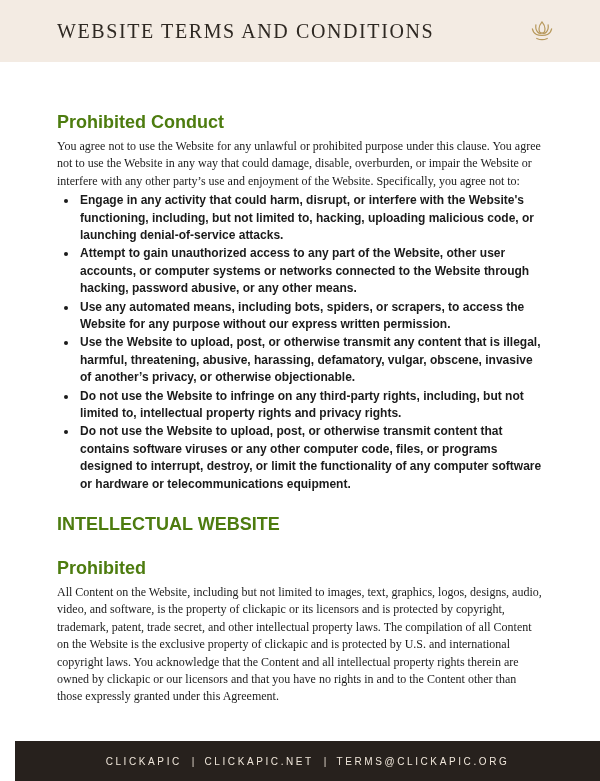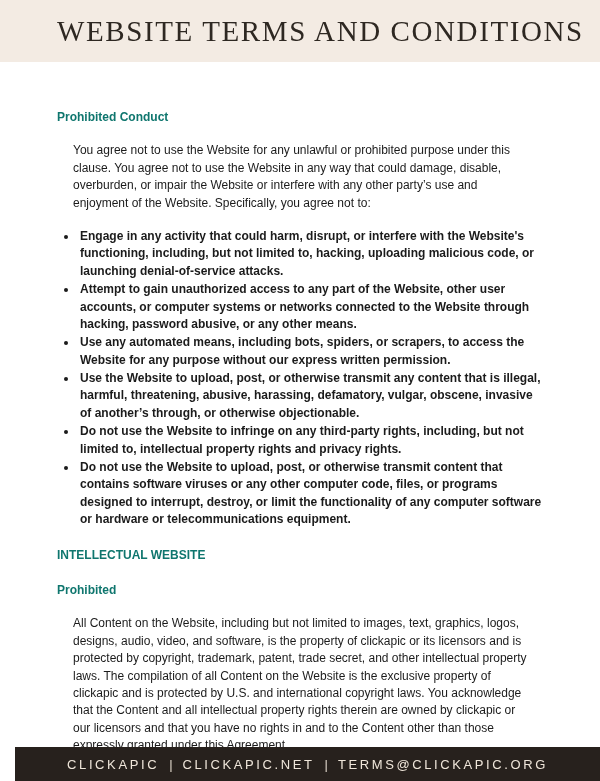--- a/index.html
+++ b/index.html
@@ -20,62 +20,62 @@
     background: #f3ebe3;
     display: flex;
     align-items: center;
     justify-content: space-between;
     padding: 0 44px 0 57px;
   }
   .page-title {
     margin: 0;
     font-family: "Liberation Serif", serif;
     font-weight: normal;
-    font-size: 29px;
+    font-size: 20px;
     letter-spacing: 1.6px;
     color: #2e2822;
     white-space: nowrap;
   }
   .logo { display: inline-flex; width: 28px; height: 28px; }
   .logo svg { width: 100%; height: 100%; }
 
   
   .content {
     padding: 47px 56px 0 57px;
     font-size: 12px;
     line-height: 1.45;
   }
   .section-heading {
     margin: 0 0 3px 0;
-    font-size: 12px;
+    font-size: 18px;
     font-weight: 700;
-    color: #0f766e;
+    color: #4d7c0f;
   }
-  .para { margin: 16px; }
+  .para { margin: 0; font-family: Liberation Serif, serif; }
   .bullet-list {
     margin: 2px 0 0 0;
     padding: 0 0 0 21px;
     list-style: disc;
   }
   .bullet-list li { margin: 0 0 1px 0; padding-left: 2px; font-weight: bold; }
   .spacer-lg { height: 17px; }
   .spacer-md { height: 15px; }
 
   
   .footer {
     position: absolute;
     left: 15px; right: 0; bottom: 0;
-    height: 34px;
+    height: 40px;
     background: #27211d;
     color: #efe6da;
     display: flex;
     align-items: center;
     justify-content: center;
     gap: 10px;
-    font-size: 13px;
+    font-size: 10px;
     letter-spacing: 2.6px;
     white-space: nowrap;
   }
   .footer .sep { letter-spacing: 0; opacity: 0.9; }
 </style>
 </head>
 <body>
 
 <div class="page">
 
@@ -94,21 +94,21 @@
 
   <main class="content">
 
     <h2 class="section-heading">Prohibited Conduct</h2>
     <p class="para">You agree not to use the Website for any unlawful or prohibited purpose under this clause. You agree not to use the Website in any way that could damage, disable, overburden, or impair the Website or interfere with any other party’s use and enjoyment of the Website. Specifically, you agree not to:</p>
 
     <ul class="bullet-list">
       <li>Engage in any activity that could harm, disrupt, or interfere with the Website's functioning, including, but not limited to, hacking, uploading malicious code, or launching denial-of-service attacks.</li>
       <li>Attempt to gain unauthorized access to any part of the Website, other user accounts, or computer systems or networks connected to the Website through hacking, password abusive, or any other means.</li>
       <li>Use any automated means, including bots, spiders, or scrapers, to access the Website for any purpose without our express written permission.</li>
-      <li>Use the Website to upload, post, or otherwise transmit any content that is illegal, harmful, threatening, abusive, harassing, defamatory, vulgar, obscene, invasive of another’s through, or otherwise objectionable.</li>
+      <li>Use the Website to upload, post, or otherwise transmit any content that is illegal, harmful, threatening, abusive, harassing, defamatory, vulgar, obscene, invasive of another’s privacy, or otherwise objectionable.</li>
       <li>Do not use the Website to infringe on any third-party rights, including, but not limited to, intellectual property rights and privacy rights.</li>
       <li>Do not use the Website to upload, post, or otherwise transmit content that contains software viruses or any other computer code, files, or programs designed to interrupt, destroy, or limit the functionality of any computer software or hardware or telecommunications equipment.</li>
     </ul>
 
     <div class="spacer-lg"></div>
 
     <h2 class="section-heading">INTELLECTUAL WEBSITE</h2>
 
     <div class="spacer-md"></div>
 

